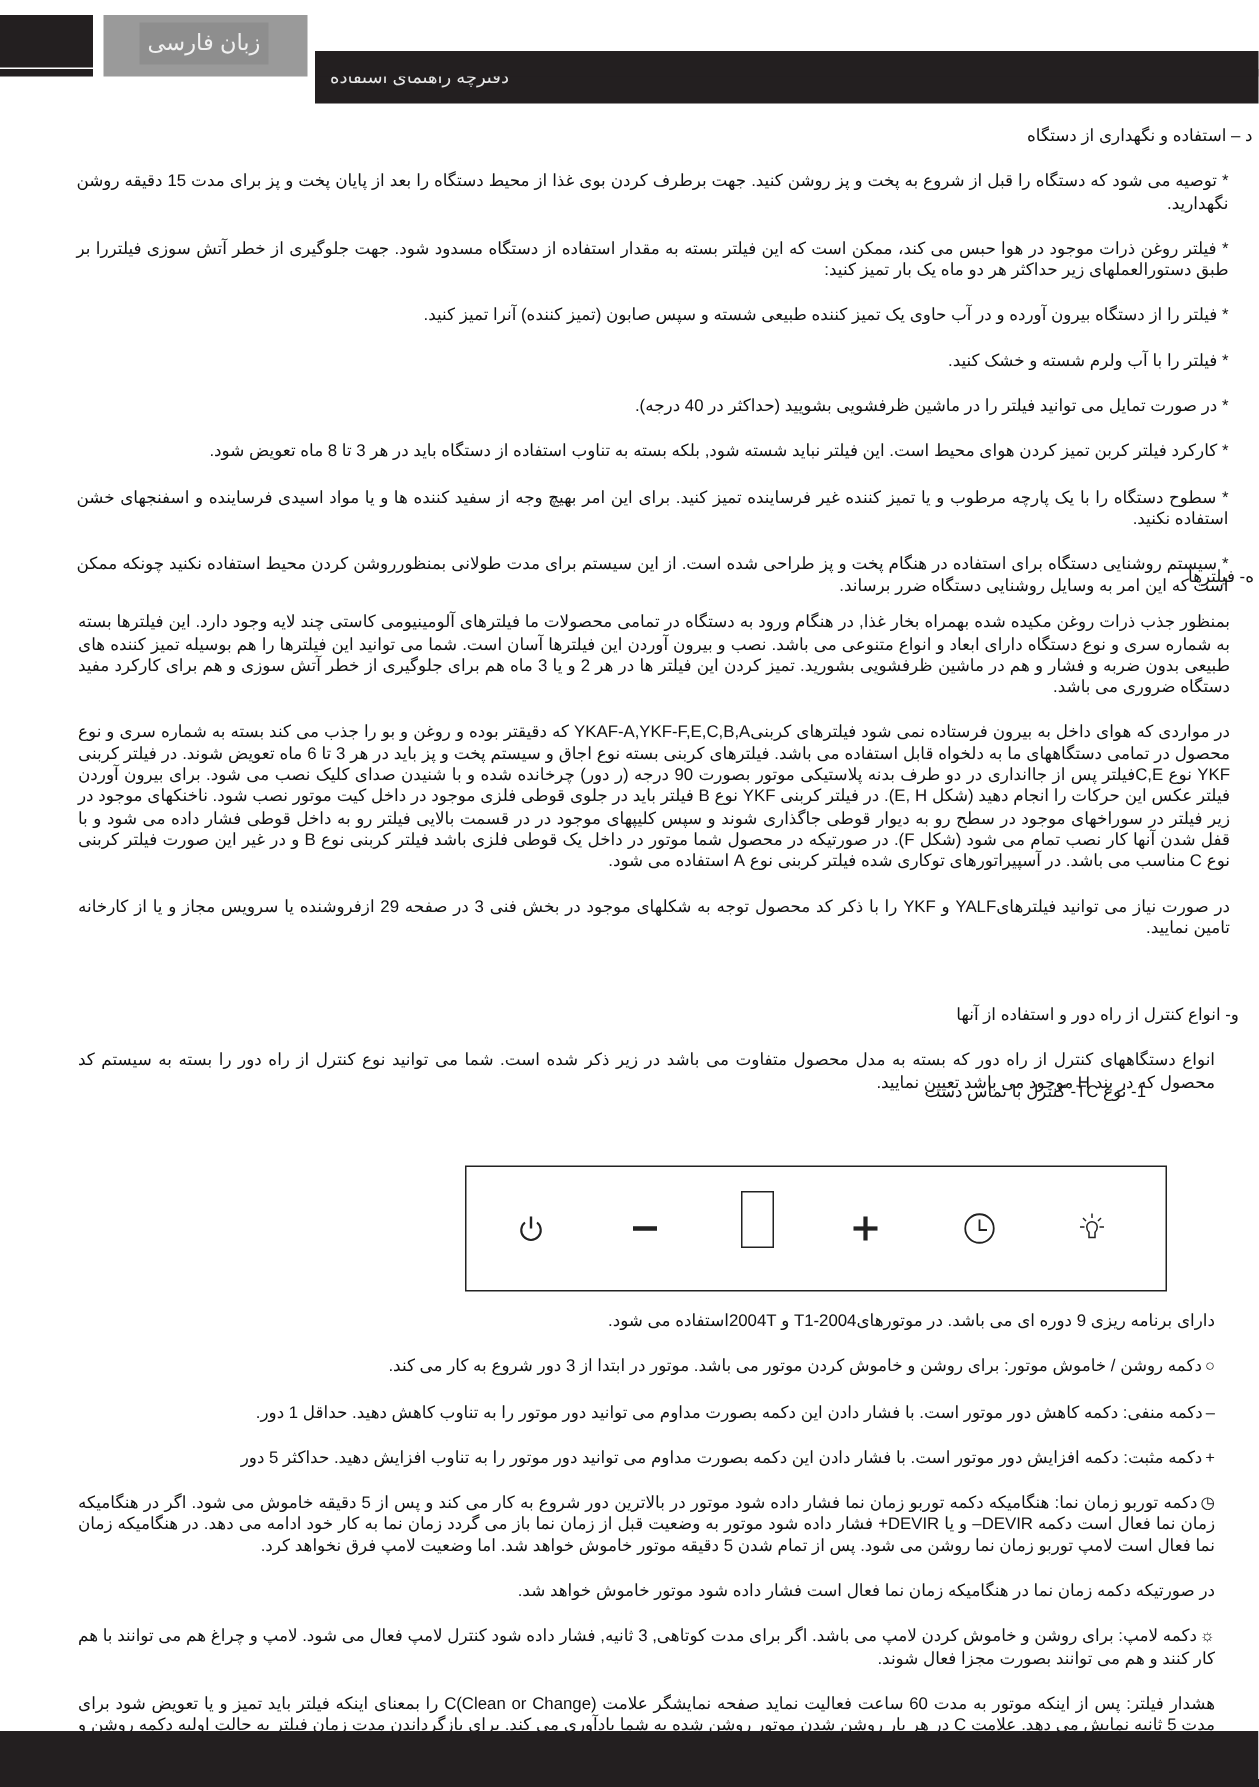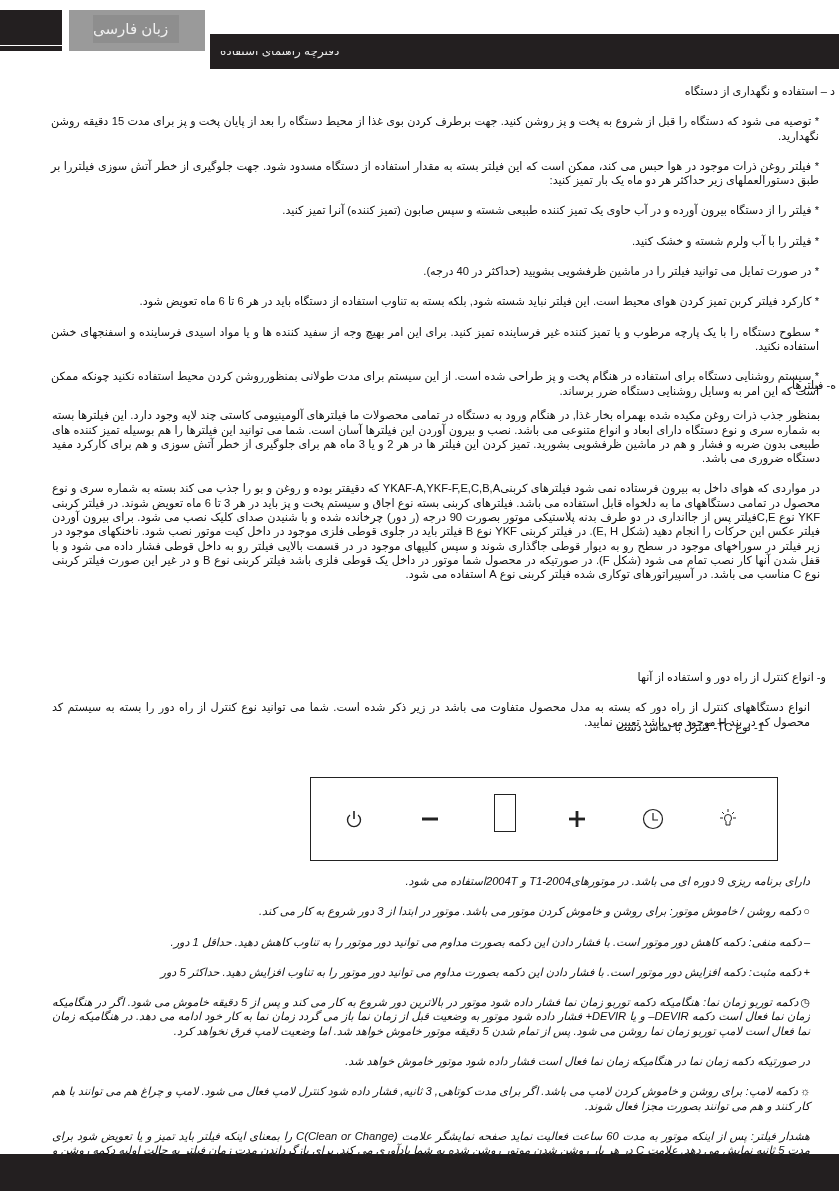--- a/index.html
+++ b/index.html
@@ -6,39 +6,39 @@
   body {
     width: 839px; height: 1191px; position: relative; overflow: hidden;
     font-family: "Liberation Sans", "DejaVu Sans", sans-serif;
     color: #111;
   }
   
   .hdr-left { position: absolute; left: 0; top: 10px; width: 62px; height: 35px; background: #231f20; }
   .hdr-left-line { position: absolute; left: 0; top: 46px; width: 62px; height: 5px; background: #231f20; }
   .hdr-lang { position: absolute; left: 69px; top: 10px; width: 136px; height: 41px; background: #9a9a9a; }
   .hdr-lang-inner { position: absolute; left: 24px; top: 5px; width: 86px; height: 28px; background: #8e8e8e;
-    color: #f0f0f0; font-size: 15px; line-height: 28px; text-align: left; direction: rtl; }
+    color: #f0f0f0; font-size: 15px; line-height: 28px; text-align: center; direction: rtl; }
   .hdr-main { position: absolute; left: 210px; top: 2px; width: 712px; height: 35px; background: #231f20; margin-top: 32px; }
   .hdr-title { position: absolute; left: 10px; top: 0; height: 35px; line-height: 35px; color: #e8e8e8; font-size: 12px; direction: rtl; }
   .hdr-main-line { position: absolute; left: 210px; top: 46px; width: 629px; height: 5px; background: #231f20; }
 
   .footer { position: absolute; left: 0; top: 1154px; width: 839px; height: 37px; background: #231f20; }
 
   
   .block {
     position: absolute; right: 4px; direction: rtl; text-align: justify;
     font-size: 11.2px; line-height: 14.3px; white-space: normal;
   }
   .block p { margin: 16px; }
   .block .h { margin: 0; }
   .sec-d { top: 84px; width: 800px; }
   .sec-h { top: 378px; width: 800px; right: 3px; }
   .sec-v { top: 670px; width: 790px; right: 13px; }
   .tc-title { position: absolute; right: 75px; top: 721px; direction: rtl; font-size: 11.2px; }
-  .sec-tc { top: 858px; width: 790px; right: 13px; font-style: italic; }
+  .sec-tc { top: 858px; width: 790px; right: 13px; }
 
   
   .panel { position: absolute; left: 310px; top: 777px; width: 468px; height: 84px;
     border: 1.5px solid #222; box-sizing: border-box; }
   .pbtn { position: absolute; top: 27px; width: 28px; height: 28px; display: flex; align-items: center; justify-content: center; }
   .display { position: absolute; left: 183px; top: 16px; width: 22px; height: 38px; border: 1px solid #222; box-sizing: border-box; }
   .ic { display: inline-block; font-size: 11px; margin-left: 2px; }
 </style>
 </head>
 <body>
@@ -53,29 +53,30 @@
 </div>
 <div class="hdr-main-line"></div>
 
 <div class="block sec-d">
   <p class="h">د – استفاده و نگهداری از دستگاه</p>
   <p>* توصیه می شود که دستگاه را قبل از شروع به پخت و پز روشن کنید. جهت برطرف کردن بوی غذا از محیط دستگاه را بعد از پایان پخت و پز برای مدت 15 دقیقه روشن نگهدارید.</p>
   <p>* فیلتر روغن ذرات موجود در هوا حبس می کند، ممکن است که این فیلتر بسته به مقدار استفاده از دستگاه مسدود شود. جهت جلوگیری از خطر آتش سوزی فیلتررا بر طبق دستورالعملهای زیر حداکثر هر دو ماه یک بار تمیز کنید:</p>
   <p>* فیلتر را از دستگاه بیرون آورده و در آب حاوی یک تمیز کننده طبیعی شسته و سپس صابون (تمیز کننده) آنرا تمیز کنید.</p>
   <p>* فیلتر را با آب ولرم شسته و خشک کنید.</p>
   <p>* در صورت تمایل می توانید فیلتر را در ماشین ظرفشویی بشویید (حداکثر در 40 درجه).</p>
-  <p>* کارکرد فیلتر کربن تمیز کردن هوای محیط است. این فیلتر نباید شسته شود, بلکه بسته به تناوب استفاده از دستگاه باید در هر 6 تا 6 ماه تعویض شود.</p>
+  <p>* کارکرد فیلتر کربن تمیز کردن هوای محیط است. این فیلتر نباید شسته شود, بلکه بسته به تناوب استفاده از دستگاه باید در هر 3 تا 8 ماه تعویض شود.</p>
   <p>* سطوح دستگاه را با یک پارچه مرطوب و یا تمیز کننده غیر فرساینده تمیز کنید. برای این امر بهیچ وجه از سفید کننده ها و یا مواد اسیدی فرساینده و اسفنجهای خشن استفاده نکنید.</p>
   <p>* سیستم روشنایی دستگاه برای استفاده در هنگام پخت و پز طراحی شده است. از این سیستم برای مدت طولانی بمنظورروشن کردن محیط استفاده نکنید چونکه ممکن است که این امر به وسایل روشنایی دستگاه ضرر برساند.</p>
 </div>
 
 <div class="block sec-h">
   <p class="h">ه- فیلترها</p>
   <p>بمنظور جذب ذرات روغن مکیده شده بهمراه بخار غذا, در هنگام ورود به دستگاه در تمامی محصولات ما فیلترهای آلومینیومی کاستی چند لایه وجود دارد. این فیلترها بسته به شماره سری و نوع دستگاه دارای ابعاد و انواع متنوعی می باشد. نصب و بیرون آوردن این فیلترها آسان است. شما می توانید این فیلترها را هم بوسیله تمیز کننده های طبیعی بدون ضربه و فشار و هم در ماشین ظرفشویی بشورید. تمیز کردن این فیلتر ها در هر 2 و یا 3 ماه هم برای جلوگیری از خطر آتش سوزی و هم برای کارکرد مفید دستگاه ضروری می باشد.</p>
   <p>در مواردی که هوای داخل به بیرون فرستاده نمی شود فیلترهای کربنیYKAF-A,YKF-F,E,C,B,A که دقیقتر بوده و روغن و بو را جذب می کند بسته به شماره سری و نوع محصول در تمامی دستگاههای ما به دلخواه قابل استفاده می باشد. فیلترهای کربنی بسته نوع اجاق و سیستم پخت و پز باید در هر 3 تا 6 ماه تعویض شوند. در فیلتر کربنی YKF نوع C,Eفیلتر پس از جاانداری در دو طرف بدنه پلاستیکی موتور بصورت 90 درجه (ر دور) چرخانده شده و با شنیدن صدای کلیک نصب می شود. برای بیرون آوردن فیلتر عکس این حرکات را انجام دهید (شکل E, H). در فیلتر کربنی YKF نوع B فیلتر باید در جلوی قوطی فلزی موجود در داخل کیت موتور نصب شود. ناخنکهای موجود در زیر فیلتر در سوراخهای موجود در سطح رو به دیوار قوطی جاگذاری شوند و سپس کلیپهای موجود در در قسمت بالایی فیلتر رو به داخل قوطی فشار داده می شود و با قفل شدن آنها کار نصب تمام می شود (شکل F). در صورتیکه در محصول شما موتور در داخل یک قوطی فلزی باشد فیلتر کربنی نوع B و در غیر این صورت فیلتر کربنی نوع C مناسب می باشد. در آسپیراتورهای توکاری شده فیلتر کربنی نوع A استفاده می شود.</p>
+  <p>در صورت نیاز می توانید فیلترهایYALF و YKF را با ذکر کد محصول توجه به شکلهای موجود در بخش فنی 3 در صفحه 29 ازفروشنده یا سرویس مجاز و یا از کارخانه تامین نمایید.</p>
 </div>
 
 <div class="block sec-v">
   <p class="h">و- انواع کنترل از راه دور و استفاده از آنها</p>
   <p>انواع دستگاههای کنترل از راه دور که بسته به مدل محصول متفاوت می باشد در زیر ذکر شده است. شما می توانید نوع کنترل از راه دور را بسته به سیستم کد محصول که در بند H موجود می باشد تعیین نمایید.</p>
 </div>
 
 <div class="tc-title">1- نوع TC- کنترل با تماس دست</div>
 
 <div class="panel">

